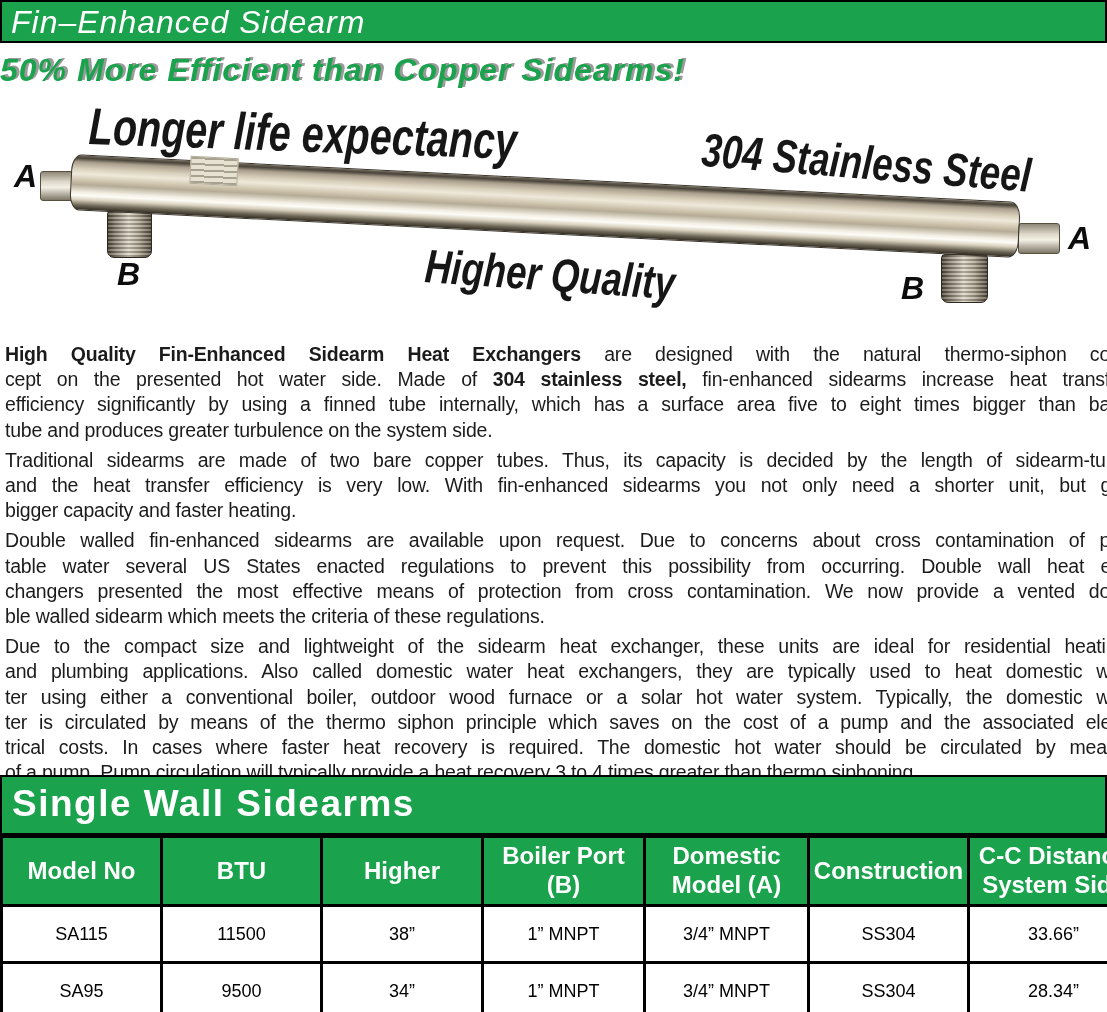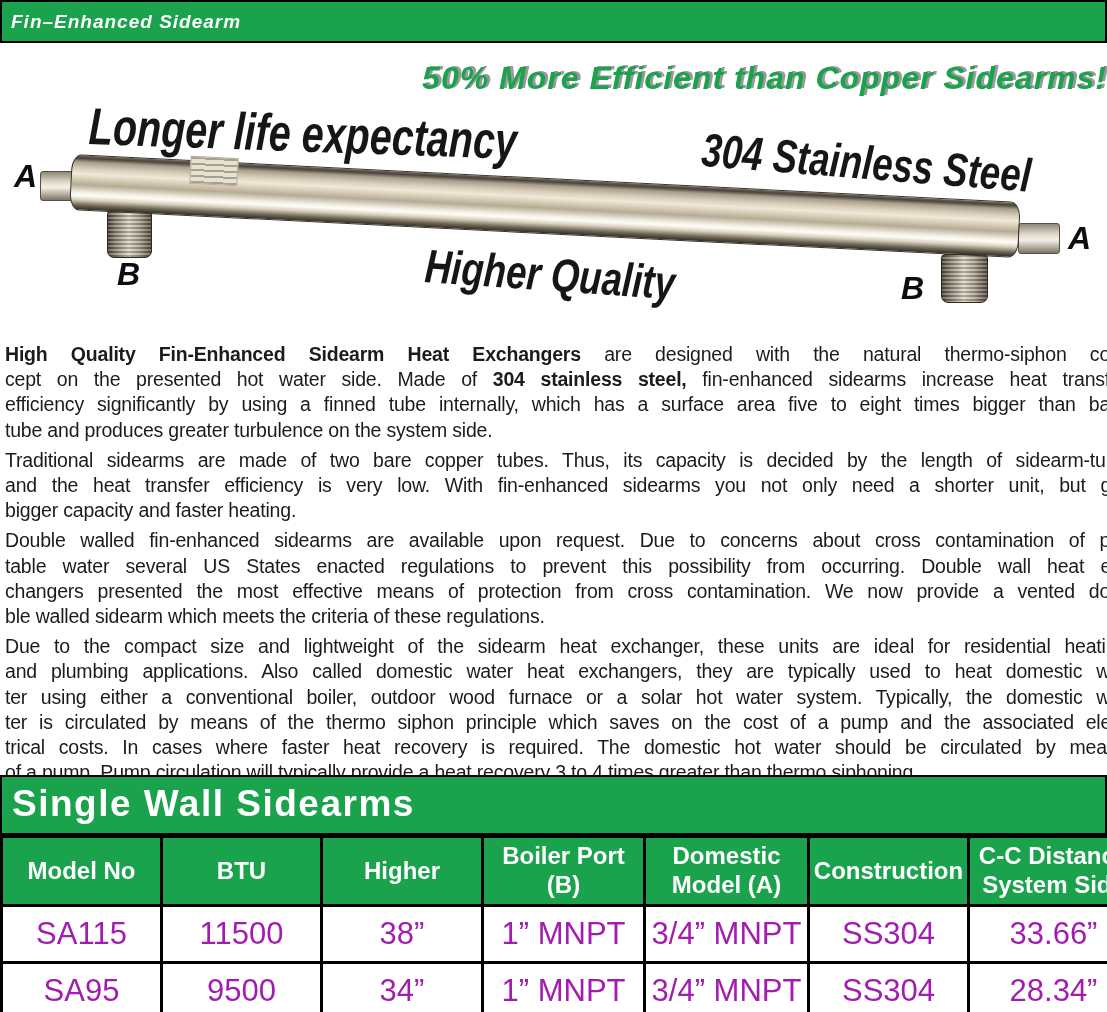--- a/index.html
+++ b/index.html
@@ -7,27 +7,27 @@
     position:relative; width:1107px; height:1012px; overflow:hidden;
     background:#fff; font-family:"Liberation Sans", sans-serif; color:#1c1c1c;
   }
   
   .top-bar{
     position:absolute; left:0; top:0; width:1107px; height:43px;
     background:var(--green); border:2px solid #000; box-sizing:border-box;
   }
   .top-bar-label{
     position:absolute; left:9px; top:2px; line-height:36px;
-    font-size:19px; font-weight:bold; font-style:italic; color:#fff; letter-spacing:1px;
+    font-size:32px; font-weight:normal; font-style:italic; color:#fff; letter-spacing:1px;
   }
   
   .banner{
-    position:absolute; left:0; top:52px; width:1107px; text-align:right;
+    position:absolute; left:0; top:52px; width:1107px; text-align:left;
     font-size:32px; font-weight:bold; font-style:italic; color:var(--green);
-    letter-spacing:1px; text-shadow:3px -1px 0 #9a9a9a;margin-top:8px;
+    letter-spacing:1px; text-shadow:3px -1px 0 #9a9a9a;
   }
   .claim{
     position:absolute; font-weight:bold; font-style:italic; color:#161616;
     transform-origin:left top; white-space:nowrap;
   }
   .claim-longer{ left:90px;  top:96px;  font-size:52px; transform:rotate(2deg)   scaleX(0.76); }
   .claim-steel{  left:704px; top:122px; font-size:47px; transform:rotate(4.5deg) scaleX(0.78); }
   .claim-quality{left:427px; top:238px; font-size:47px; transform:rotate(4deg)   scaleX(0.78); }
   .tube-body{
     position:absolute; left:72px; top:154px; width:948px; height:54px; z-index:2;
@@ -86,21 +86,21 @@
   .spec-table{
     position:absolute; left:0; top:835px; width:1137px;
     border-collapse:collapse; table-layout:fixed;
   }
   .spec-table th{
     background:var(--green); color:#fff; font-weight:bold; font-size:24px;
     border:3px solid #000; height:69px; text-align:center; vertical-align:middle;
     white-space:pre-line; line-height:1.2; padding:0 2px; box-sizing:border-box;
   }
   .spec-table td{
-    background:#fff; color:#a21caf; font-size:31px; border:3px solid #000;
+    background:#fff; color:#000000; font-size:18px; border:3px solid #000;
     height:57px; text-align:center; vertical-align:middle; box-sizing:border-box;
   }
 </style>
 </head>
 <body>
 
 <div id="page">
 
   <div class="top-bar">
     <div class="top-bar-label">Fin–Enhanced Sidearm</div>

